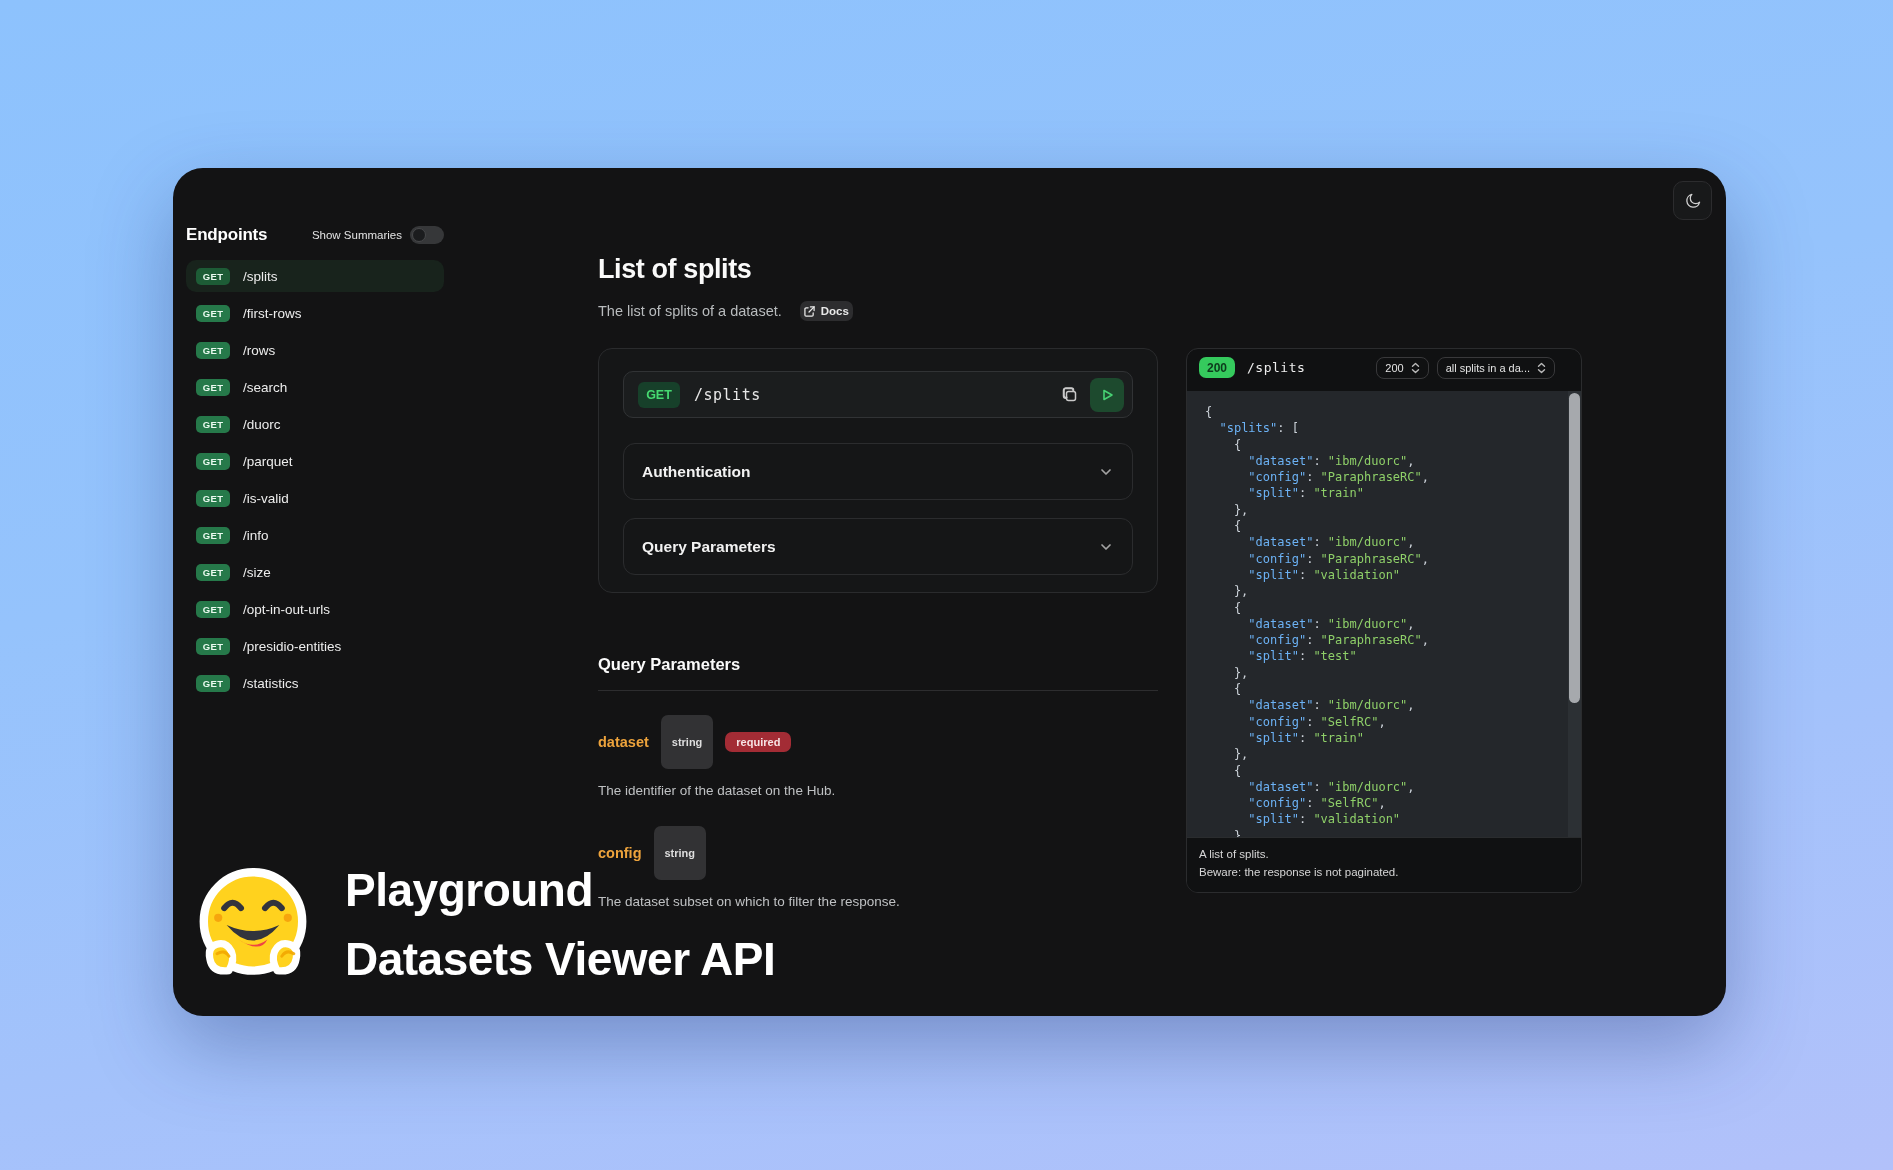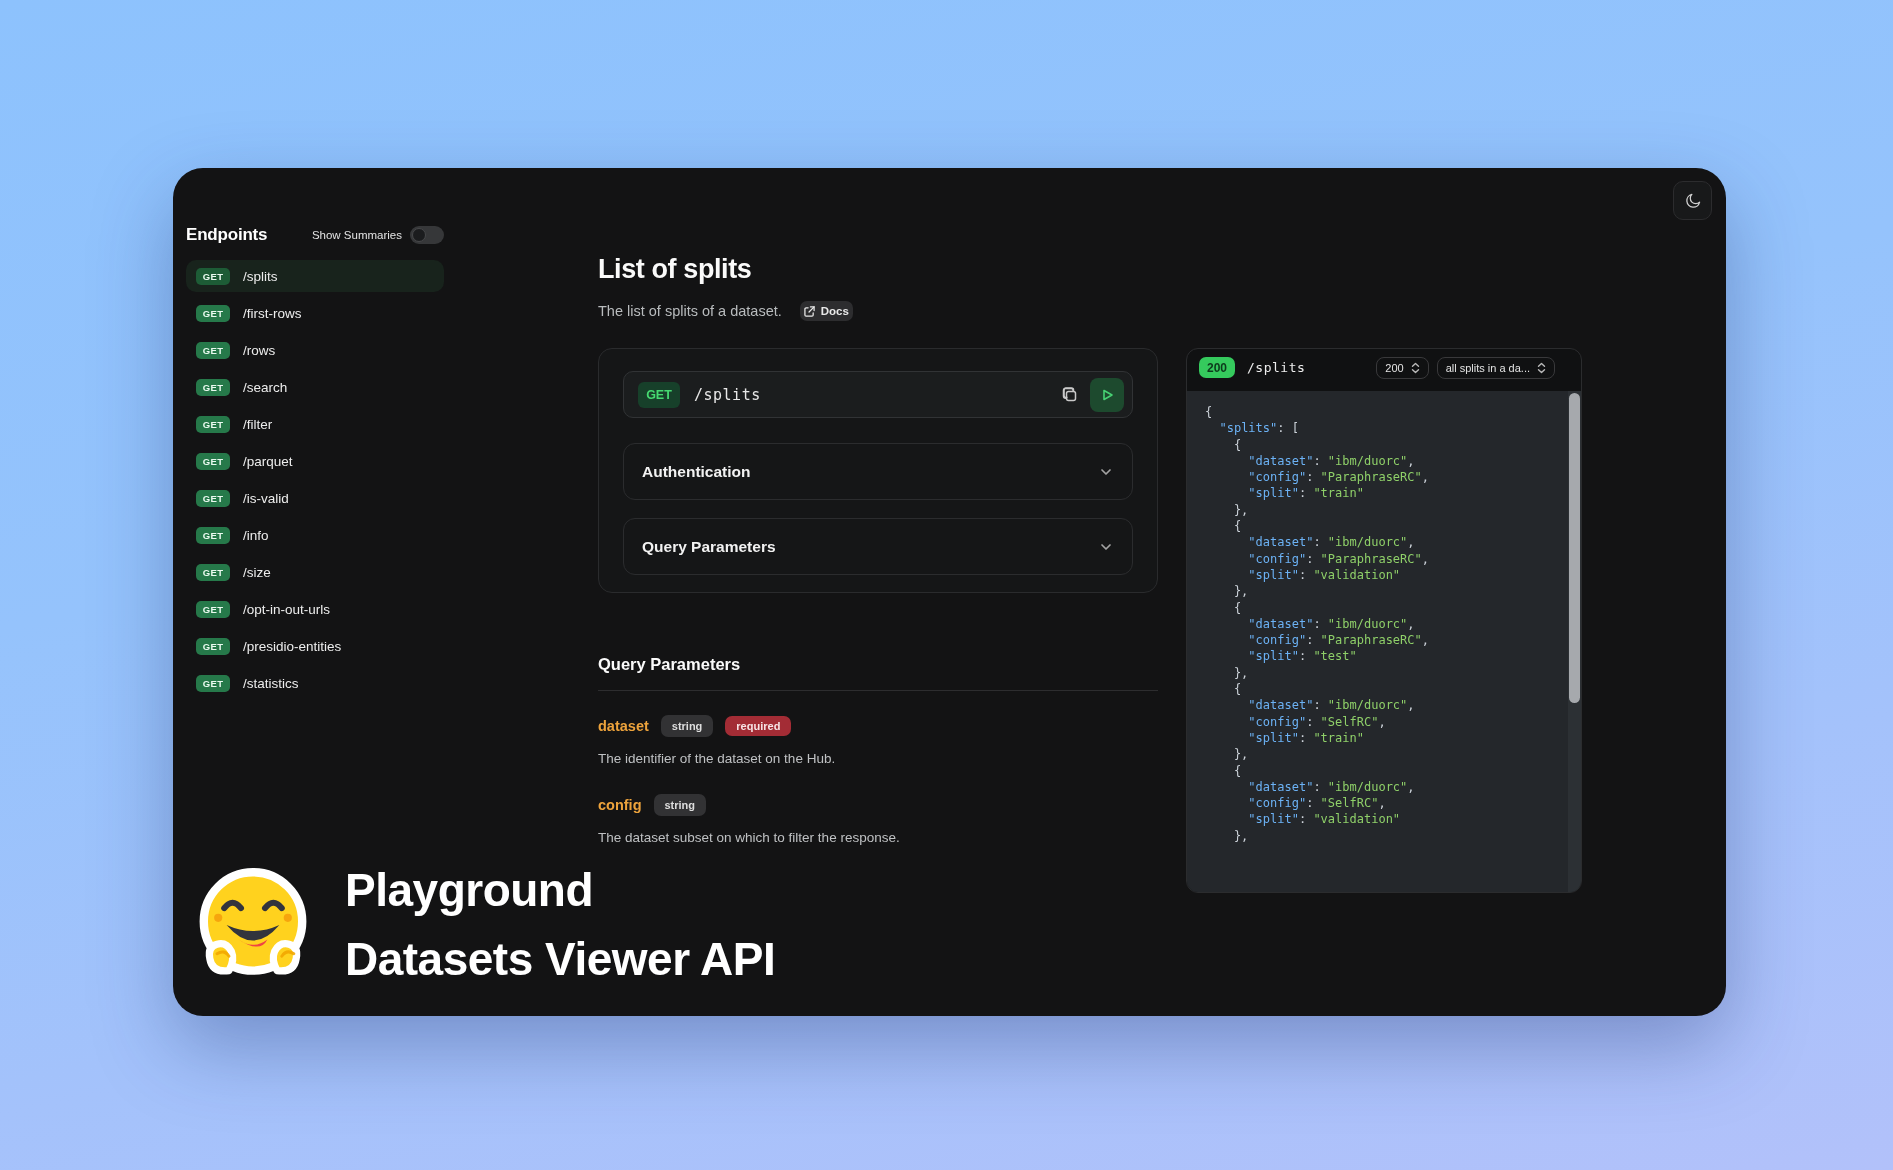--- a/index.html
+++ b/index.html
@@ -84,21 +84,21 @@
   .accordion .chev{margin-left:auto;}
   .qp-section{margin-top:62px;}
   .qp-title{font-size:16.5px;font-weight:800;color:#fafafa;}
   .qp-divider{margin-top:16px;height:1px;background:#2d2d2f;}
   .param{margin-top:24px;}
   .param + .param{margin-top:28px;}
   .param-head{display:flex;align-items:center;gap:12px;}
   .param-name{font-size:14.5px;font-weight:700;color:var(--param-name);}
   .badge-type{
     background:#323234;color:#dedede;font-size:11px;font-weight:600;
-    border-radius:7px;padding:5px 11px;
+    border-radius:7px;padding:21px 11px;
   }
   .badge-required{
     background:var(--required-bg);color:#f7e3e5;font-size:11px;font-weight:700;
     border-radius:7px;padding:4px 11px;
   }
   .param-desc{margin-top:14px;font-size:13.5px;color:#bfc1c3;}
   
   .resp{
     position:absolute;left:1013px;top:180px;width:396px;height:545px;
     box-sizing:border-box;background:#101112;border:1px solid #2b2c2e;border-radius:12px;
@@ -174,21 +174,21 @@
         <div class="ep-row">
           <span class="ep-badge">GET</span>
           <span class="ep-label">/rows</span>
         </div>
         <div class="ep-row">
           <span class="ep-badge">GET</span>
           <span class="ep-label">/search</span>
         </div>
         <div class="ep-row">
           <span class="ep-badge">GET</span>
-          <span class="ep-label">/filter</span>
+          <span class="ep-label">/duorc</span>
         </div>
         <div class="ep-row">
           <span class="ep-badge">GET</span>
           <span class="ep-label">/parquet</span>
         </div>
         <div class="ep-row">
           <span class="ep-badge">GET</span>
           <span class="ep-label">/is-valid</span>
         </div>
         <div class="ep-row">
@@ -346,20 +346,24 @@
         <div class="code-line"><span class="tp">      </span><span class="tk">"dataset"</span><span class="tp">: </span><span class="ts">"ibm/duorc"</span><span class="tp">,</span></div>
         <div class="code-line"><span class="tp">      </span><span class="tk">"config"</span><span class="tp">: </span><span class="ts">"SelfRC"</span><span class="tp">,</span></div>
         <div class="code-line"><span class="tp">      </span><span class="tk">"split"</span><span class="tp">: </span><span class="ts">"train"</span><span class="tp"></span></div>
         <div class="code-line"><span class="tp">    },</span></div>
         <div class="code-line"><span class="tp">    {</span></div>
         <div class="code-line"><span class="tp">      </span><span class="tk">"dataset"</span><span class="tp">: </span><span class="ts">"ibm/duorc"</span><span class="tp">,</span></div>
         <div class="code-line"><span class="tp">      </span><span class="tk">"config"</span><span class="tp">: </span><span class="ts">"SelfRC"</span><span class="tp">,</span></div>
         <div class="code-line"><span class="tp">      </span><span class="tk">"split"</span><span class="tp">: </span><span class="ts">"validation"</span><span class="tp"></span></div>
         <div class="code-line"><span class="tp">    },</span></div>
       </div>
+    <div class="resp-foot">
+      <div>A list of splits.</div>
+      <div>Beware: the response is not paginated.</div>
+    </div>
   </div>
 
   <div class="brand">
     <span class="brand-logo">
       <svg viewBox="0 0 100 100" width="120" height="122">
         <circle cx="50" cy="47" r="41" fill="#FFD21E" stroke="#ffffff" stroke-width="7"></circle>
         <path d="M26 36q7-9 14 0" fill="none" stroke="#32343D" stroke-width="5" stroke-linecap="round"></path>
         <path d="M60 36q7-9 14 0" fill="none" stroke="#32343D" stroke-width="5" stroke-linecap="round"></path>
         <circle cx="21" cy="44" r="3.4" fill="#F59E0B" opacity=".85"></circle>
         <circle cx="79" cy="44" r="3.4" fill="#F59E0B" opacity=".85"></circle>

